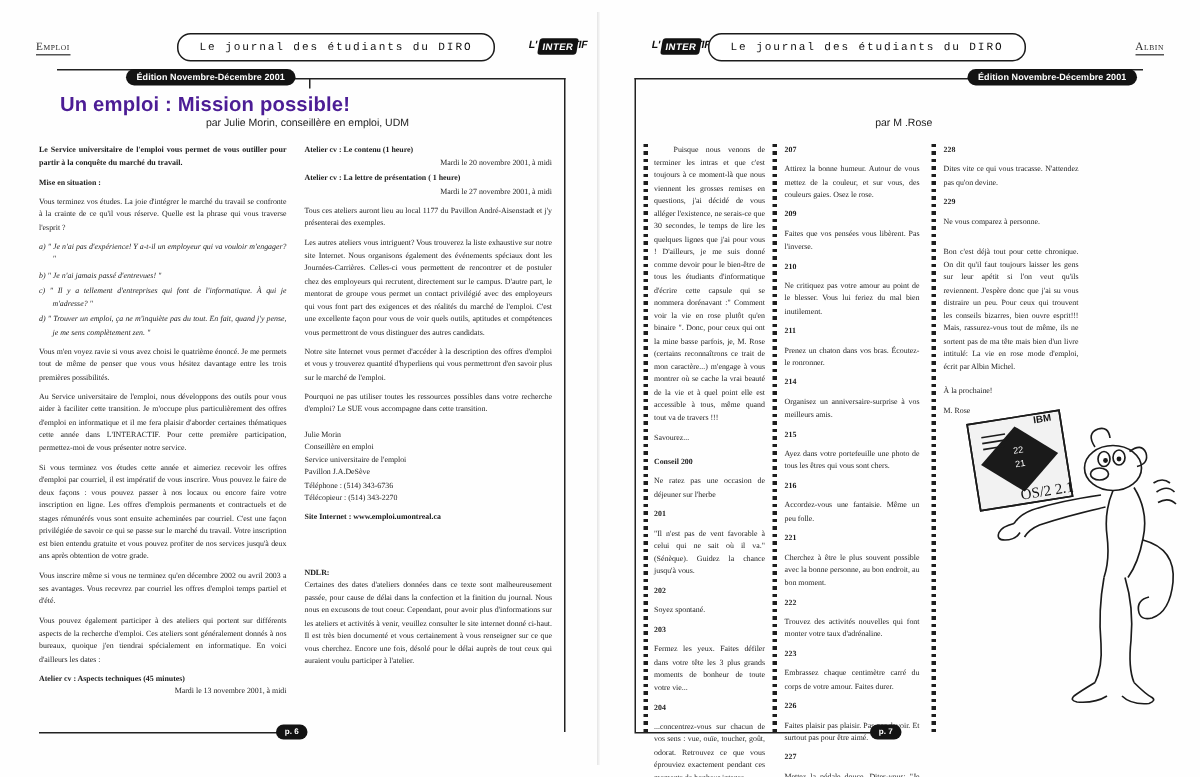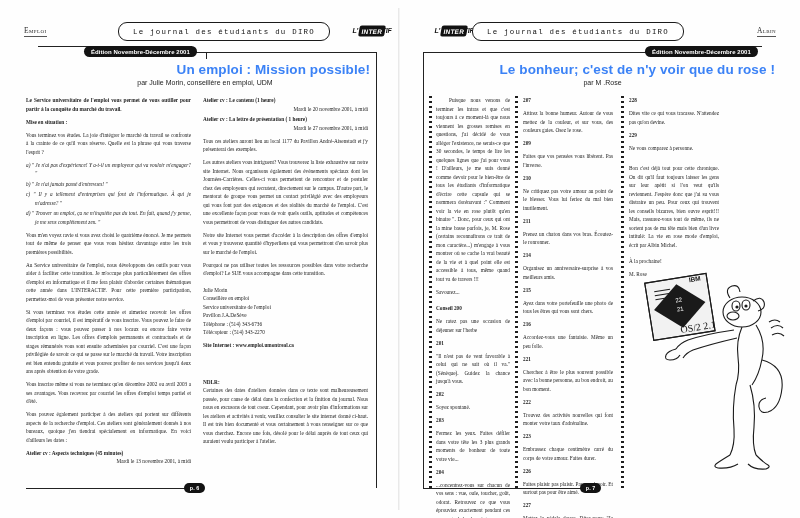--- a/index.html
+++ b/index.html
@@ -30,22 +30,22 @@
     color:#fff;font-family:"Liberation Sans",sans-serif;font-size:6.4px;font-weight:bold;letter-spacing:.3px;}
 
   .edition{position:absolute;height:11px;border-radius:6px;background:#131313;
     display:flex;align-items:center;justify-content:center;padding:0 7px;}
   .edition span{color:#fff;font-family:"Liberation Sans",sans-serif;font-size:6px;font-weight:bold;letter-spacing:.05px;white-space:nowrap;}
 
   .rule-h{position:absolute;height:1.1px;background:#222;}
   .rule-v{position:absolute;width:1.1px;background:#222;}
 
   
-  .art-title{position:absolute;text-align:right;font-family:"Liberation Sans",sans-serif;
-    font-weight:bold;font-size:13.5px;color:#3b82f6;letter-spacing:.1px;}
+  .art-title{position:absolute;text-align:left;font-family:"Liberation Sans",sans-serif;
+    font-weight:bold;font-size:13.5px;color:#4c1d95;letter-spacing:.1px;}
   .art-byline{position:absolute;text-align:center;font-family:"Liberation Sans",sans-serif;
     font-size:7px;color:#222;}
 
   
   .col{position:absolute;text-align:justify;}
   .col p{margin:0 0 4.5px 0;font-size:5.25px;line-height:1.62;color:#1c1c1c;}
   .col p.tight{margin-bottom:2px;}
   .col p.b{font-weight:bold;}
   .col p.i{font-style:italic;}
   .col p.ind{padding-left:9px;text-indent:-9px;}
@@ -161,21 +161,20 @@
 
     <div class="rule-h" style="left:302px;top:46px;width:60px;"></div>
     <div class="rule-h" style="left:23px;top:52px;width:285px;"></div>
     <div class="rule-v" style="left:307px;top:46px;height:7px;"></div>
     <div class="rule-v" style="left:23px;top:52px;height:436px;"></div>
 
     <div class="edition" style="left:245px;top:46px;">
       <span>Édition Novembre-Décembre 2001</span>
     </div>
 
-    <div class="art-title" style="left:30px;top:62px;width:345px;">Le bonheur; c'est de n'y voir que du rose !</div>
     <div class="art-byline" style="left:30px;top:79px;width:345px;">par M .Rose</div>
 
     <div class="ladder" style="left:29px;top:96px;height:392px;"></div>
     <div class="ladder" style="left:115px;top:96px;height:392px;"></div>
     <div class="ladder" style="left:221px;top:96px;height:392px;"></div>
 
     <div class="col" style="left:36px;top:96px;width:74px;">
       <p class="indent1">Puisque nous venons de terminer les intras et que c'est toujours à ce moment-là que nous viennent les grosses remises en questions, j'ai décidé de vous alléger l'existence, ne serais-ce que 30 secondes, le temps de lire les quelques lignes que j'ai pour vous ! D'ailleurs, je me suis donné comme devoir pour le bien-être de tous les étudiants d'informatique d'écrire cette capsule qui se nommera dorénavant :" Comment voir la vie en rose plutôt qu'en binaire ". Donc, pour ceux qui ont la mine basse parfois, je, M. Rose (certains reconnaîtrons ce trait de mon caractère...) m'engage à vous montrer où se cache la vrai beauté de la vie et à quel point elle est accessible à tous, même quand tout va de travers !!!</p>
       <p class="sp">Savourez...</p>
       <div>

